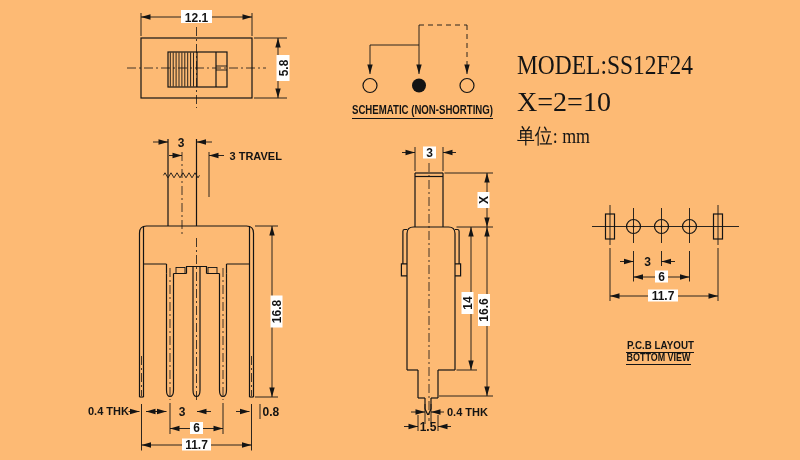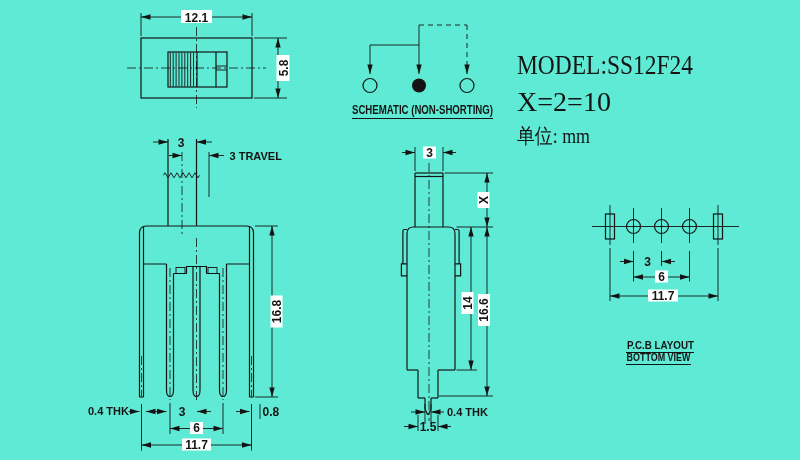--- a/index.html
+++ b/index.html
@@ -1,16 +1,16 @@
 <!DOCTYPE html>
 <html><head>
 <meta charset="utf-8">
 <style>
   html,body{margin:0;padding:0;background:#fff;}
-  .stage{position:relative;width:800px;height:460px;background:#5eead4;overflow:hidden;}
+  .stage{position:relative;width:800px;height:460px;background:#fdba74;overflow:hidden;}
   svg{display:block;}
   .ln{stroke:#141414;stroke-width:1.2;fill:none;stroke-linecap:butt;}
   .th{stroke:#141414;stroke-width:0.9;fill:none;}
   .cl{stroke:#141414;stroke-width:0.8;fill:none;stroke-dasharray:9 3 2 3;}
   .dash{stroke-dasharray:5 4;}
   .wr{fill:#ffffff;stroke:none;}
   text{fill:#141414;}
   .d12{font:bold 12px "Liberation Sans", sans-serif;}
   .d11{font:bold 11px "Liberation Sans", sans-serif;}
   .cap{font:bold 12.5px "Liberation Sans", sans-serif;}

